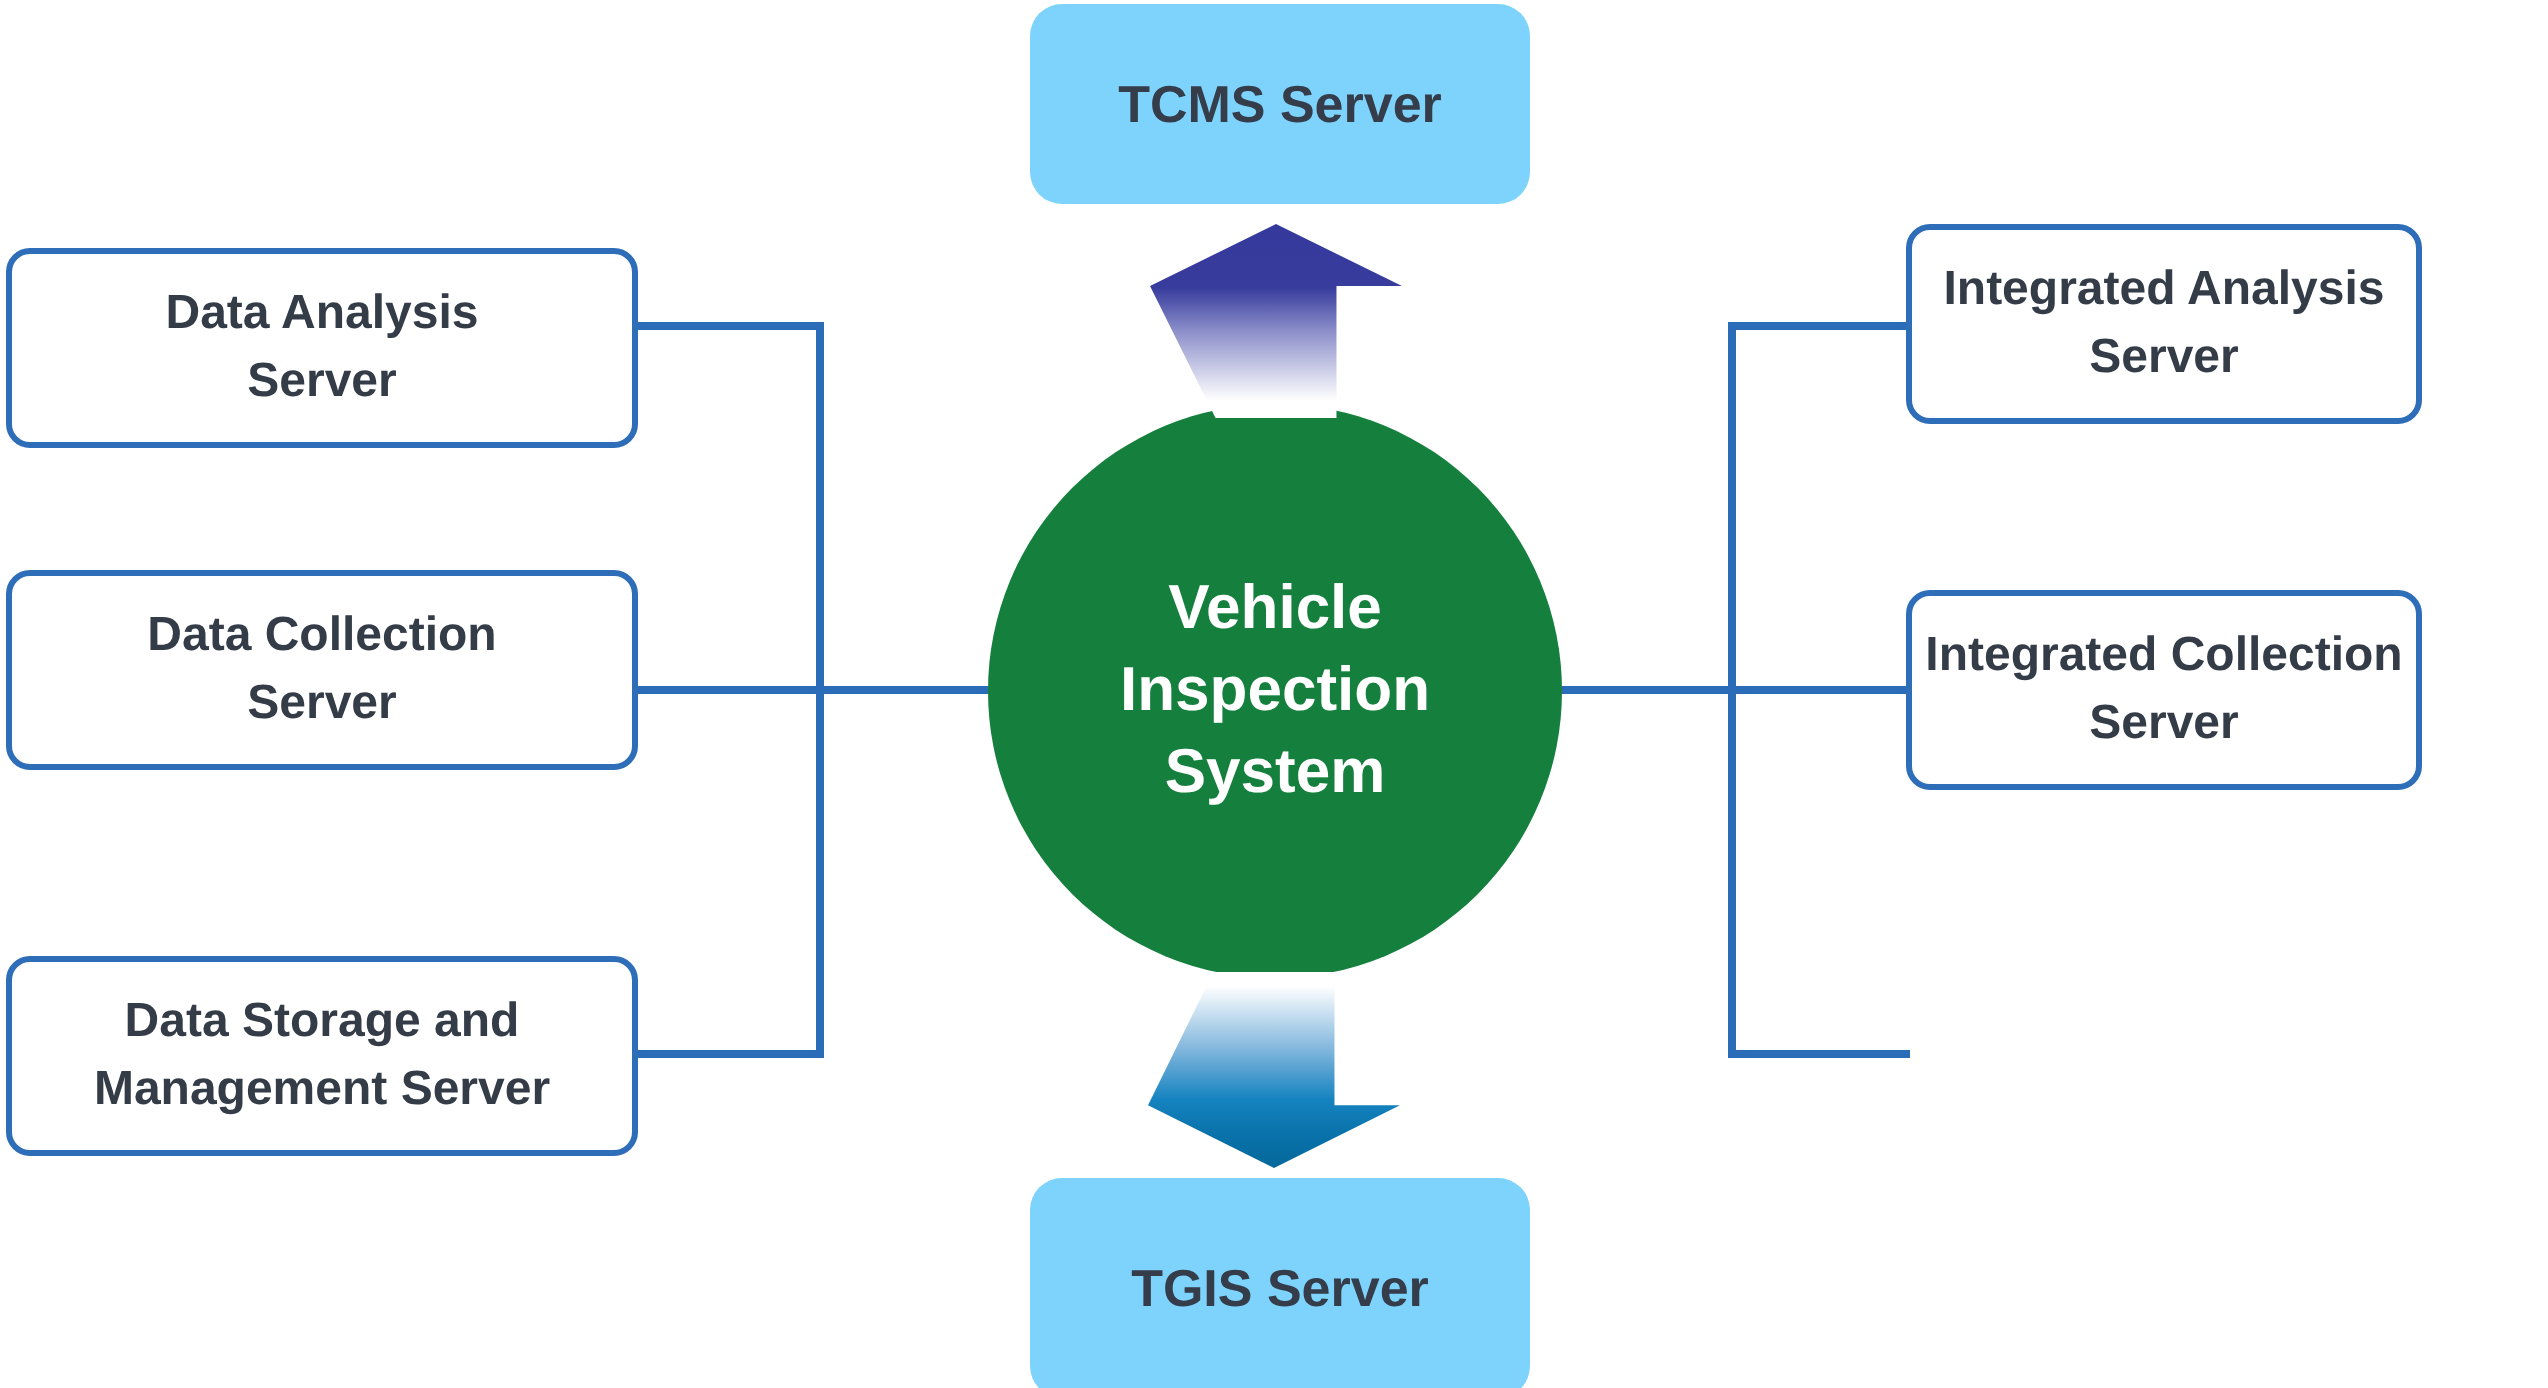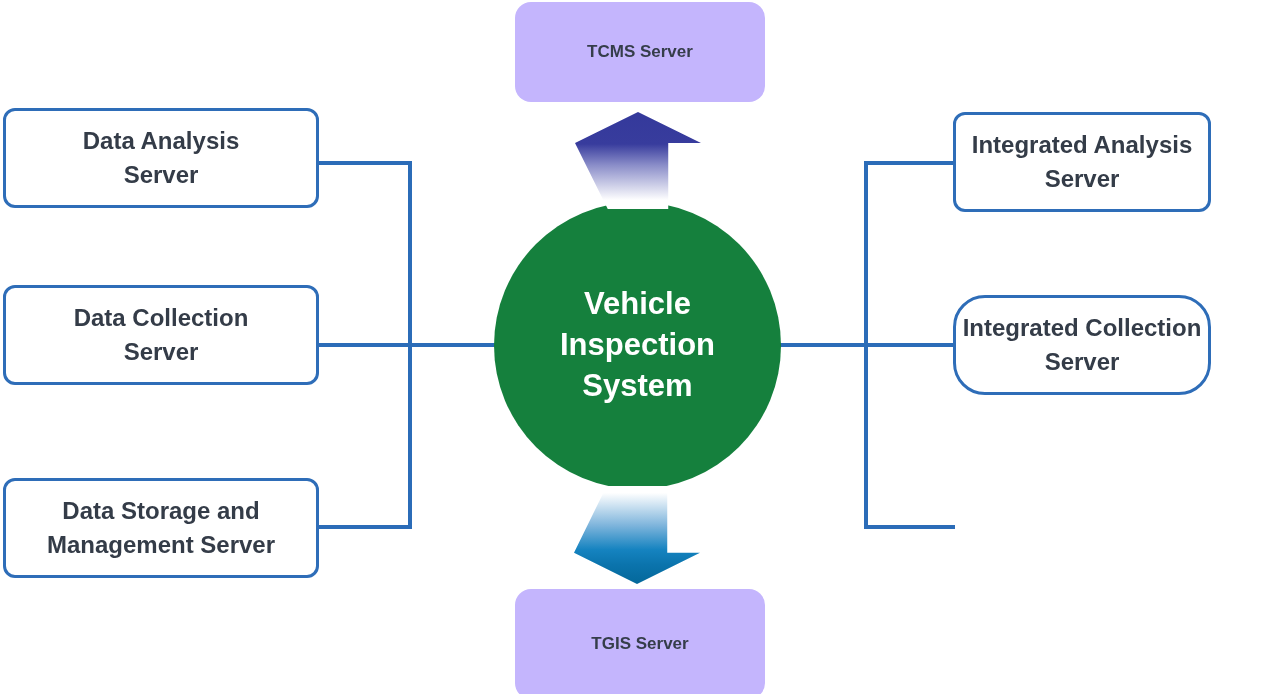--- a/index.html
+++ b/index.html
@@ -34,28 +34,28 @@
     z-index: 3;
   }
   .node.left  { left: 3px;   width: 316px; height: 100px; }
   .node.right { left: 953px; width: 258px; height: 100px; }
   
   .gray-node {
     position: absolute;
     left: 515px;
     width: 250px;
     box-sizing: border-box;
-    background: #c4b5fd;
+    background: #7dd3fc;
     border-radius: 16px;
     display: flex;
     align-items: center;
     justify-content: center;
     text-align: center;
     color: #353d4a;
-    font-size: 17px;
+    font-size: 26px;
     font-weight: 600;
     z-index: 3;
   }
   
   .line {
     position: absolute;
     background: #2b6cb8;
     z-index: 1;
   }
   .line.h { height: 4px; }
@@ -124,25 +124,25 @@
 Inspection
 System</span>
   </div>
 
   <div class="arrow-up"></div>
   <div class="arrow-down"></div>
 
   <div class="gray-node" style="top:2px; height:100px;">TCMS Server</div>
   <div class="gray-node" style="top:589px; height:110px;">TGIS Server</div>
 
-  <div class="node left" style="top:108px;">Data Analysis
+  <div class="node left" style="top:124px;">Data Analysis
 Server</div>
   <div class="node left" style="top:285px;">Data Collection
 Server</div>
   <div class="node left" style="top:478px;">Data Storage and
 Management Server</div>
 
   <div class="node right" style="top:112px;">Integrated Analysis
 Server</div>
-  <div class="node right" style="top:295px;border-radius:32px;">Integrated Collection
+  <div class="node right" style="top:295px;">Integrated Collection
 Server</div>
 
 </div>
 
 </body></html>

